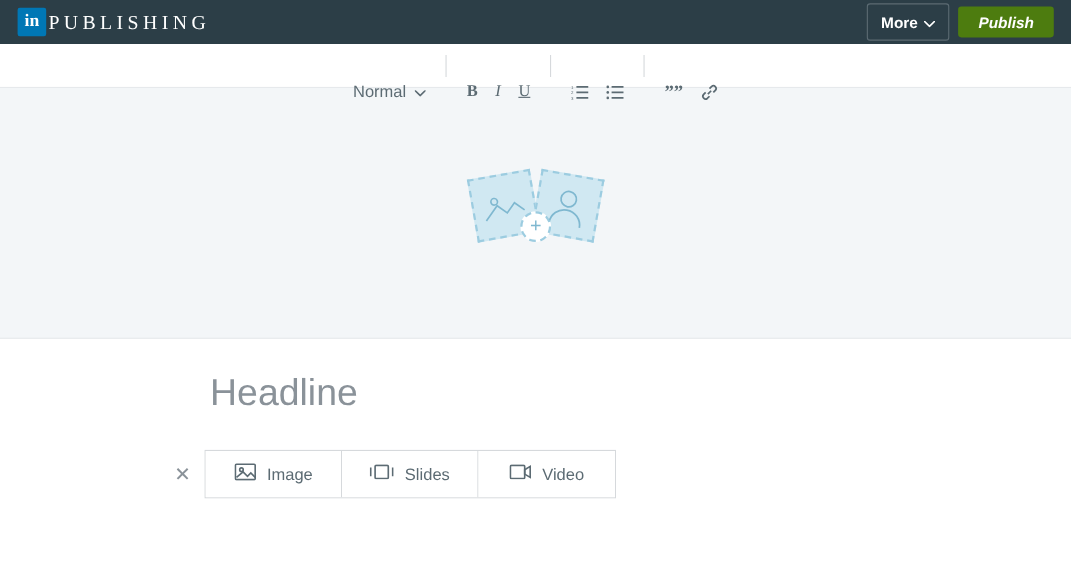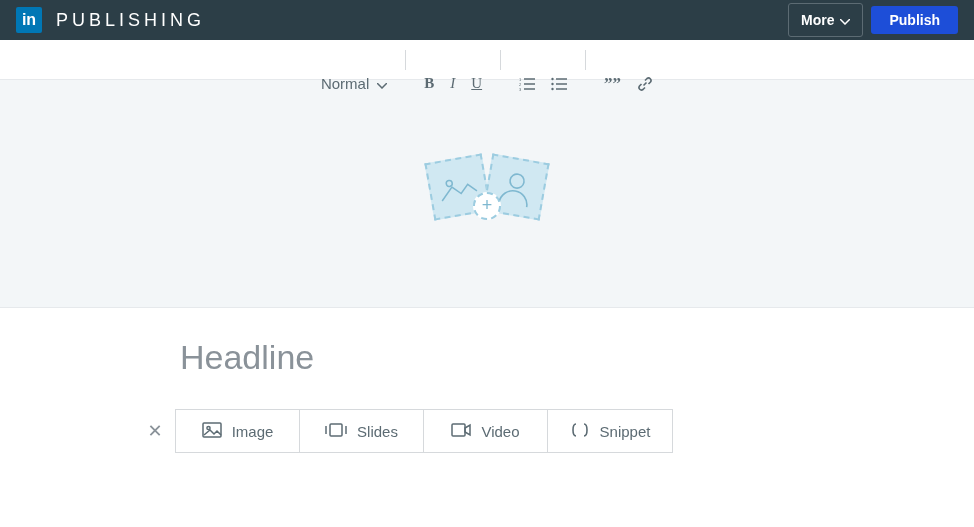--- a/index.html
+++ b/index.html
@@ -13,21 +13,21 @@
 
   
   .header {
     background: #2c3e47;
     height: 40px;
     display: flex;
     align-items: center;
     padding: 0 16px;
     justify-content: space-between;
   }
-  .brand { display: flex; align-items: center; gap: 14px; }
+  .brand { display: flex; align-items: center; gap: 2px; font-family: Liberation Serif, serif; }
   .logo-box {
     width: 26px; height: 26px;
     background: #0077b5;
     color: #fff;
     font-weight: 700;
     font-size: 16px;
     display: flex; align-items: center; justify-content: center;
     border-radius: 2px;
   }
   .app-title {
@@ -38,24 +38,25 @@
   .btn-more {
     height: 28px; padding: 16px 12px;
     background: transparent; color: #fff;
     border: 1px solid #5c6b73; border-radius: 3px;
     font-weight: 600; font-size: 14px;
     display: flex; align-items: center; gap: 6px;
     cursor: pointer;
   }
   .btn-publish {
     height: 28px; padding: 0 18px;
-    background: #1d4ed8; color: #fff;
+    background: #4d7c0f; color: #fff;
     border: none; border-radius: 3px;
     font-weight: 600; font-size: 14px;
     cursor: pointer;
+    font-style: italic;
   }
   .chev-down { display: inline-block; }
 
   
   .toolbar {
     background: #fff;
     border-bottom: 1px solid #e6e9ec;
     height: 40px;
     display: flex;
     align-items: center;
@@ -95,21 +96,21 @@
     position: absolute; left: 50%; top: 65%;
     transform: translate(-50%, -50%);
     width: 28px; height: 28px;
     border: 2px dashed #9ccce0;
     background: #fff; border-radius: 50%;
     display: flex; align-items: center; justify-content: center;
     color: #7fb8d0; font-size: 18px; font-weight: 400;
   }
 
   
-  .editor-body { padding: 30px 0 0 5px; }
+  .editor-body { padding: 30px 0 0 16px; }
   .headline {
     font-size: 34px; font-weight: 400;
     color: #8a9299;
     margin-left: 175px;
   }
 
   
   .insert-row {
     display: flex; align-items: center;
     margin-top: 32px; margin-left: 130px;
@@ -262,25 +263,16 @@
         <span>
           <svg width="20" height="14" viewBox="0 0 20 14" fill="none" stroke="#5c6b73" stroke-width="1.5">
             <rect x="1" y="1" width="13" height="12" rx="1"></rect>
             <path d="M14 5 L19 2 L19 12 L14 9 Z"></path>
           </svg>
         </span>
         <span>Video</span>
       </div>
 
 
-      <div class="insert-item">
-        <span>
-          <svg width="20" height="16" viewBox="0 0 20 16" fill="none" stroke="#5c6b73" stroke-width="1.6">
-            <path d="M6 2 C3 2 3 6 3 8 C3 10 3 14 6 14"></path>
-            <path d="M14 2 C17 2 17 6 17 8 C17 10 17 14 14 14"></path>
-          </svg>
-        </span>
-        <span>Snippet</span>
-      </div>
 
     </div>
   </div>
 </div>
 
 </body></html>

